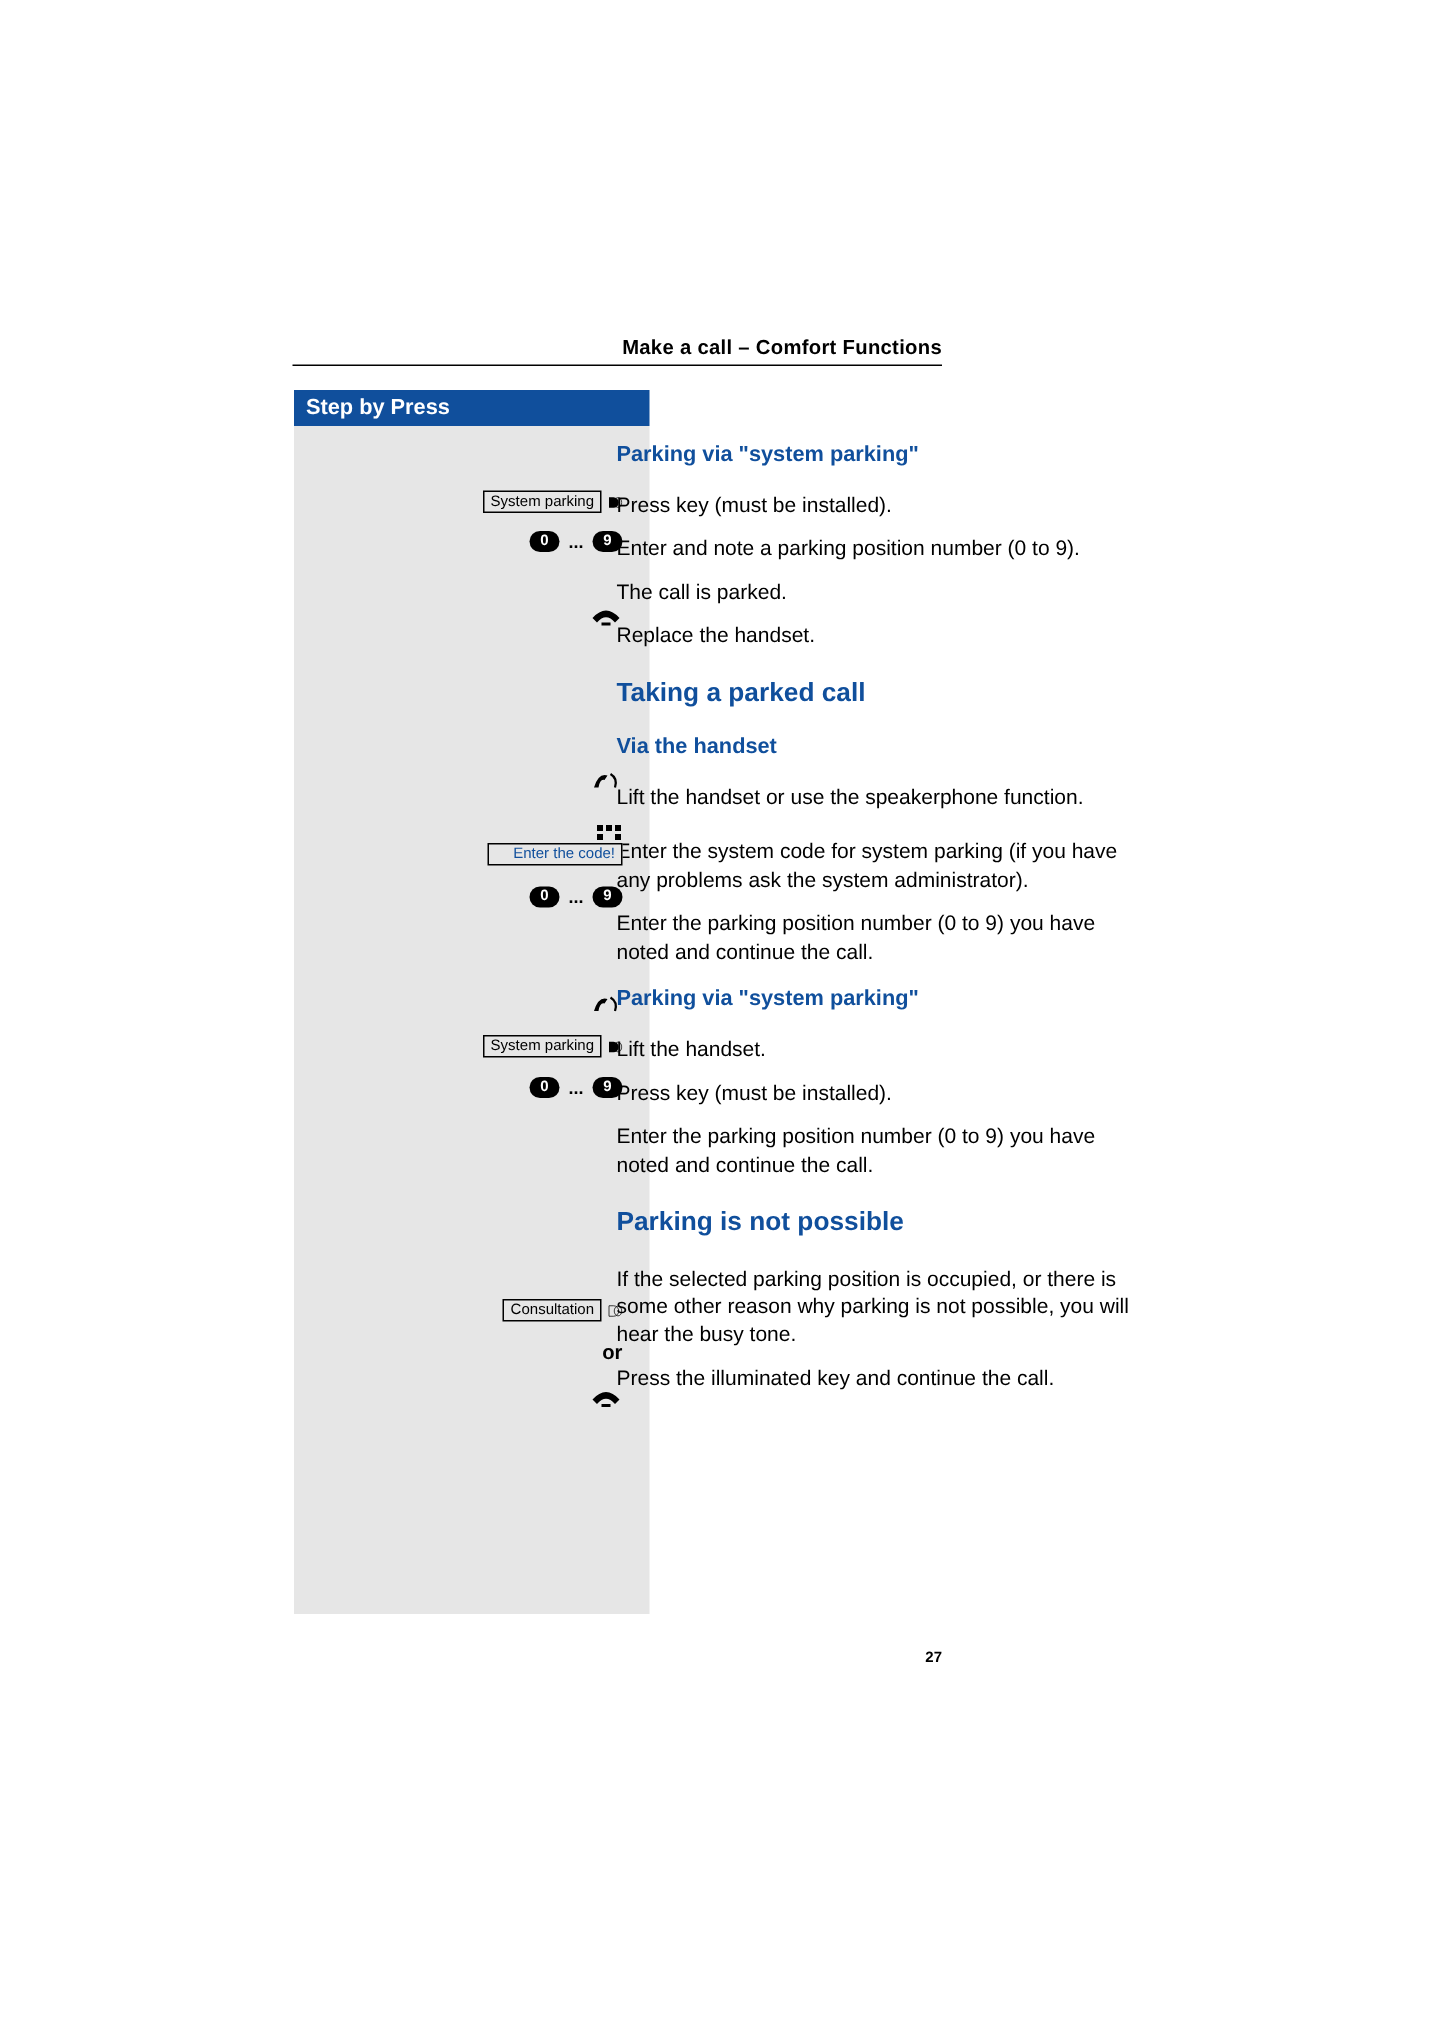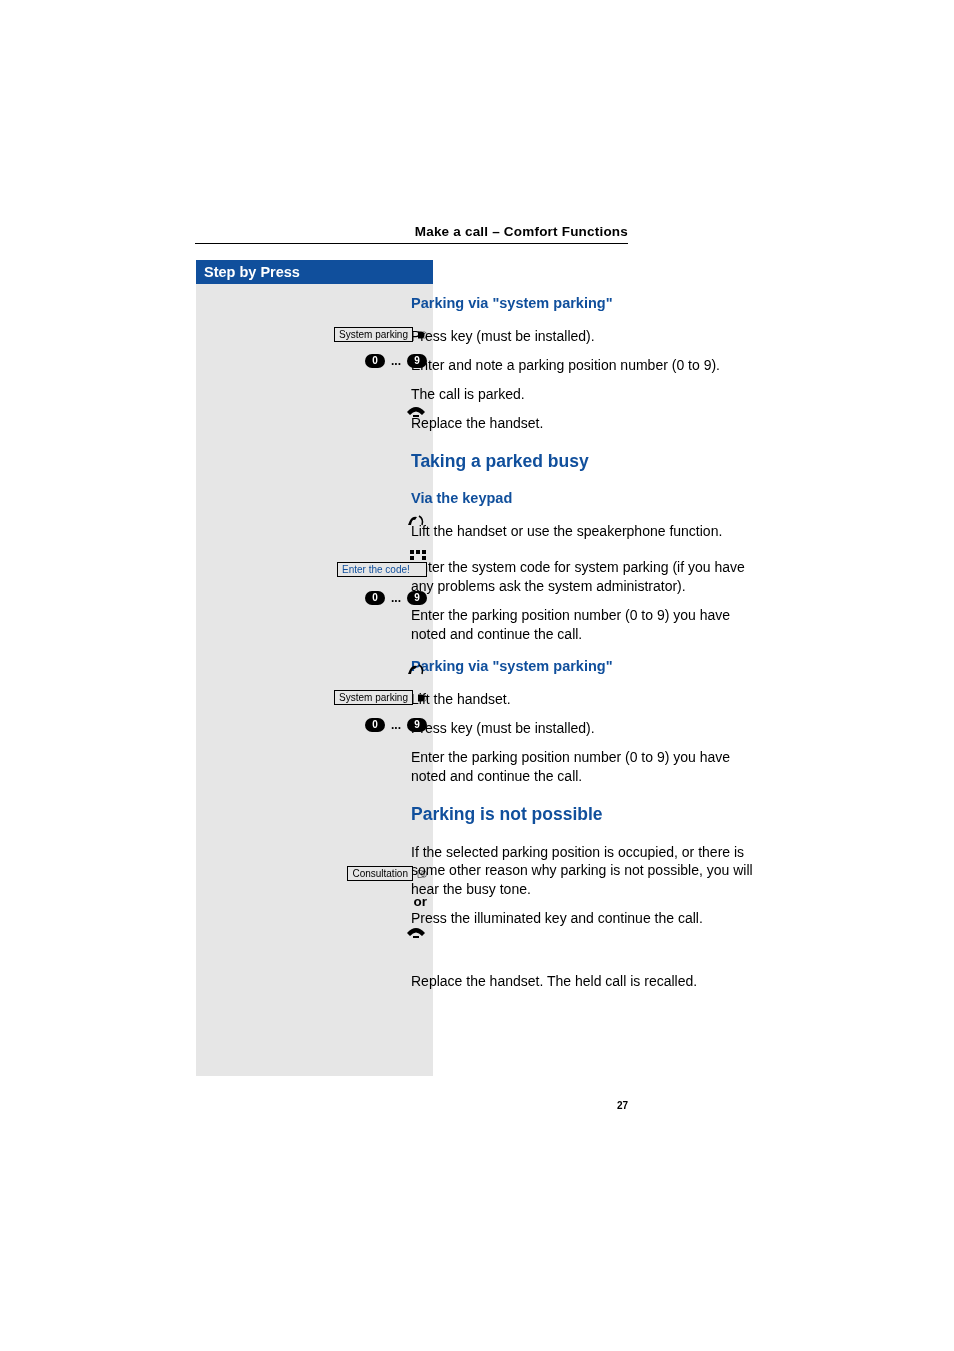--- a/index.html
+++ b/index.html
@@ -8,21 +8,21 @@
   .header-area { position: absolute; top: 224px; left: 195px; right: 186px; border-bottom: 1px solid #000; padding-bottom: 4px; }
   .header-text { text-align: right; font-weight: bold; font-size: 13.5px; letter-spacing: 0.2px; }
   .sidebar-header { position: absolute; left: 196px; top: 260px; width: 237px; height: 24px; background: #104f9c; color: #fff; font-weight: bold; font-size: 14.5px; padding: 4px 8px; }
   .sidebar-bg { position: absolute; left: 196px; top: 284px; width: 237px; bottom: 275px; background: #e6e6e6; }
   .content { position: absolute; left: 411px; top: 295px; width: 352px; }
   .row { margin-bottom: 10px; }
   .blue-bold { color: #104f9c; font-weight: bold; font-size: 14.5px; }
   .blue-heading { color: #104f9c; font-weight: bold; font-size: 17.5px; margin-top: 18px; margin-bottom: 18px; }
   .body { font-size: 14px; line-height: 1.35; color: #000; }
   .page-num { position: absolute; right: 186px; bottom: 240px; font-weight: bold; font-size: 10px; text-align: center; }
-  .side-slot { position: absolute; left: 196px; width: 237px; display: flex; justify-content: flex-end; align-items: center; padding-right: 6px; gap: 4px; }
+  .side-slot { position: absolute; left: 196px; width: 237px; display: flex; justify-content: flex-end; align-items: center; padding-right: 18px; gap: 4px; text-align: right; }
 
   .key-box { border: 1px solid #000; font-size: 10px; padding: 1px 4px; background: #e6e6e6; color:#000; line-height: 1.1; }
   .key-box.blue-text { color: #104f9c; }
   .led-solid { width: 10px; height: 10px; }
   .led-hollow { width: 10px; height: 10px; }
 
   .pill { display: inline-flex; align-items: center; justify-content: center; width: 20px; height: 14px; border-radius: 7px; background: #000; color: #fff; font-size: 10px; font-weight: bold; line-height: 1; }
   .dots { font-size: 12px; font-weight: bold; padding: 0 2px; }
 
   .or-text { font-weight: bold; font-size: 13.5px; }
@@ -43,39 +43,38 @@
 
   <div class="content">
 
     <div class="row blue-bold">Parking via "system parking"</div>
 
     <div class="row body" style="margin-top:16px">Press key (must be installed).</div>
     <div class="row body" style="margin-top:10px">Enter and note a parking position number (0 to 9).</div>
     <div class="row body" style="margin-top:10px">The call is parked.</div>
     <div class="row body" style="margin-top:10px">Replace the handset.</div>
 
-    <div class="blue-heading">Taking a parked busy</div>
+    <div class="blue-heading">Taking a parked call</div>
 
-    <div class="row blue-bold">Via the keypad</div>
+    <div class="row blue-bold">Via the handset</div>
 
     <div class="row body" style="margin-top:16px">Lift the handset or use the speakerphone function.</div>
     <div class="row body" style="margin-top:18px">Enter the system code for system parking (if you have any problems ask the system administrator).</div>
     <div class="row body" style="margin-top:10px">Enter the parking position number (0 to 9) you have noted and continue the call.</div>
 
     <div class="row blue-bold" style="margin-top:14px">Parking via "system parking"</div>
 
     <div class="row body" style="margin-top:16px">Lift the handset.</div>
     <div class="row body" style="margin-top:10px">Press key (must be installed).</div>
     <div class="row body" style="margin-top:10px">Enter the parking position number (0 to 9) you have noted and continue the call.</div>
 
     <div class="blue-heading">Parking is not possible</div>
 
     <div class="row body">If the selected parking position is occupied, or there is some other reason why parking is not possible, you will hear the busy tone.</div>
     <div class="row body" style="margin-top:10px">Press the illuminated key and continue the call.</div>
-    <div class="row body" style="margin-top:44px">Replace the handset. The held call is recalled.</div>
 
   </div>
 
   <div class="side-slot" style="top:327px">
     <span class="key-box">System parking</span>
     <svg class="led-solid" viewBox="0 0 20 20">
         <path d="M2 3 h6 a7 7 0 1 1 0 14 h-6 z" fill="#000"></path>
         <ellipse cx="14" cy="10" rx="5" ry="6.5" fill="none" stroke="#000" stroke-width="1"></ellipse>
       </svg>
   </div>

